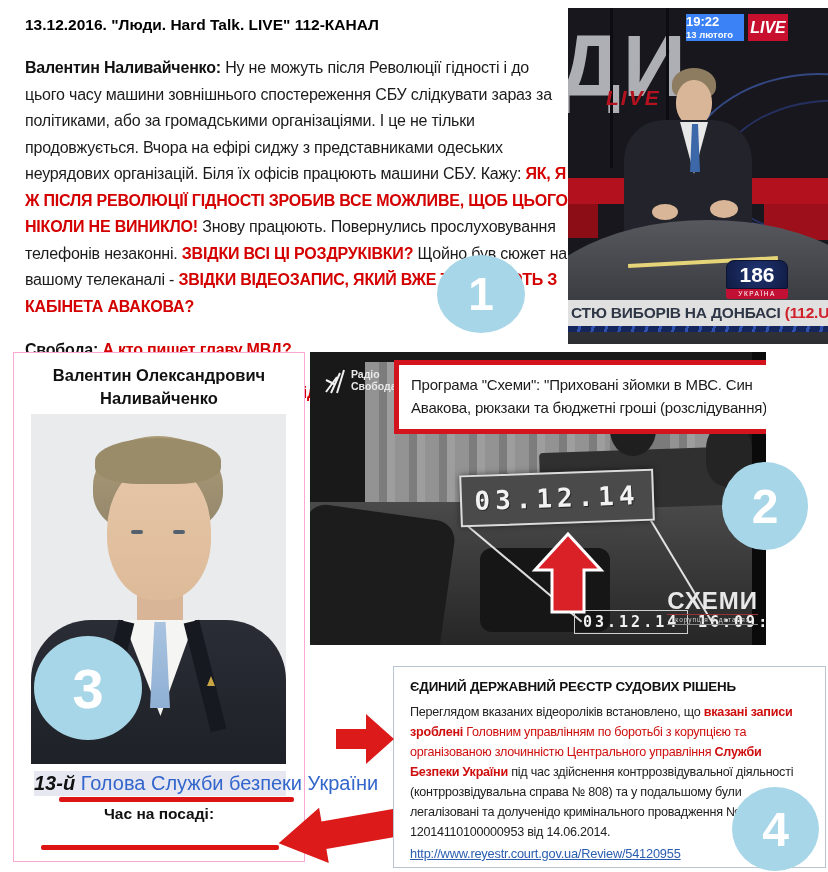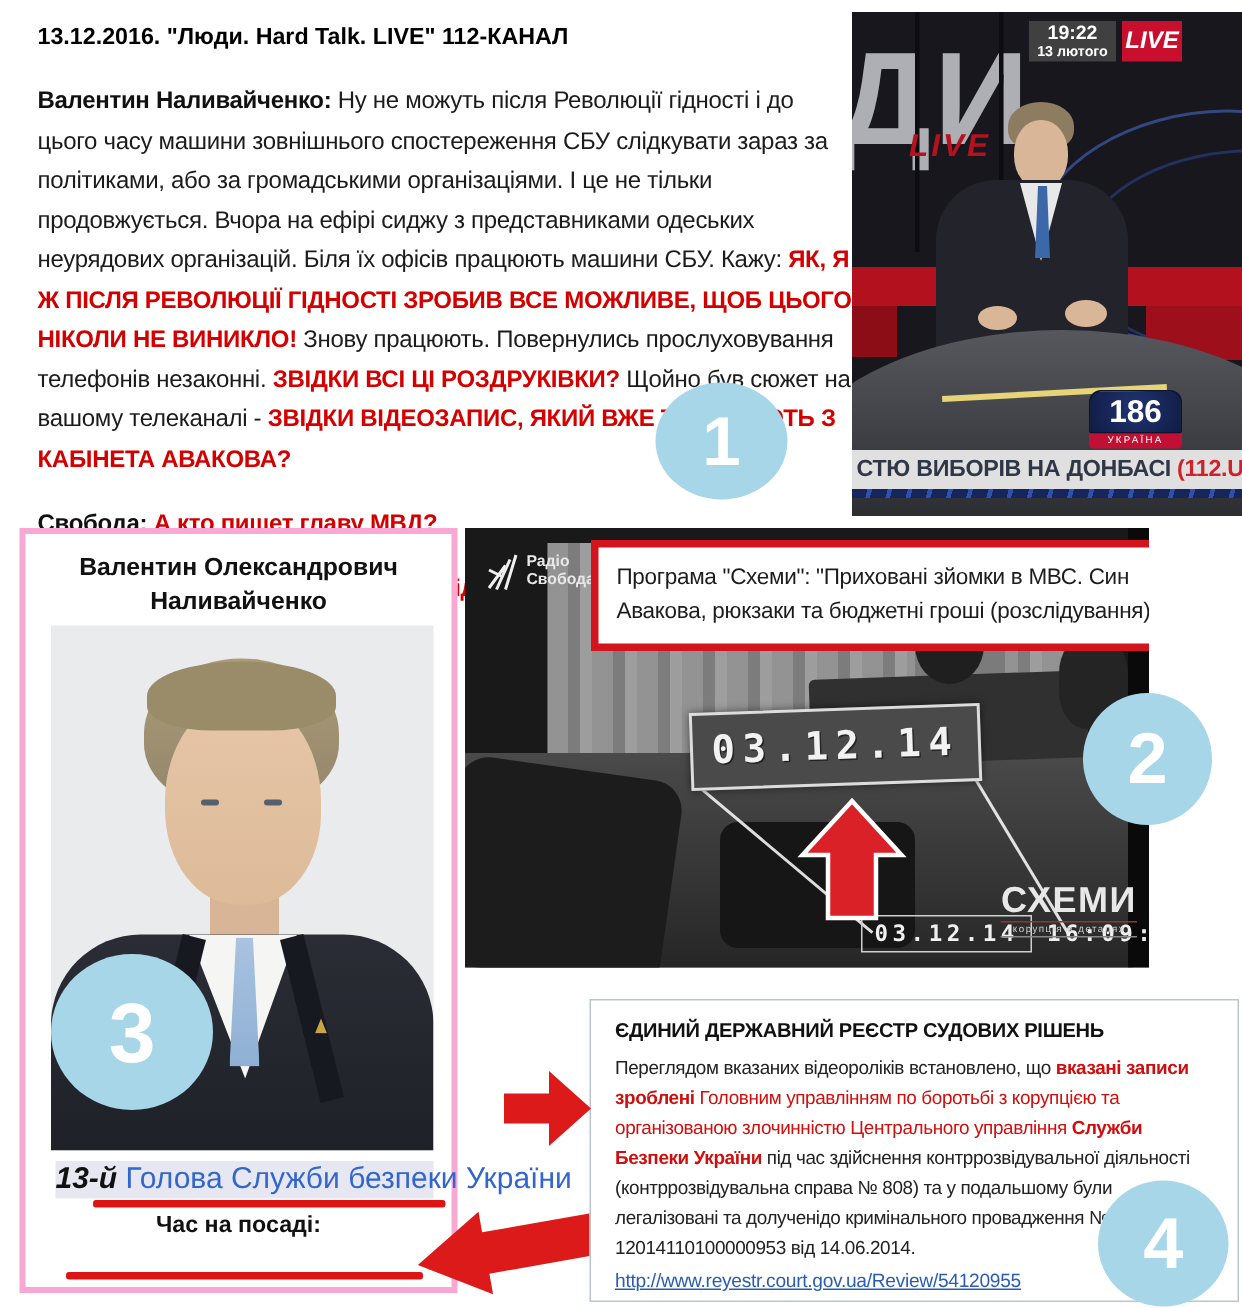--- a/index.html
+++ b/index.html
@@ -40,22 +40,22 @@
            border-radius:40px 40px 0 0;}
   .tv-shirt{position:absolute;left:112px;top:114px;width:28px;height:52px;background:#e8e8e8;
             clip-path:polygon(0 0,100% 0,50% 100%);}
   .tv-tie{position:absolute;left:122px;top:116px;width:10px;height:48px;background:#3c67a8;
           clip-path:polygon(20% 0,80% 0,100% 100%,0 100%);}
   .tv-hand{position:absolute;background:#d9b697;border-radius:50%;}
   .tv-desk{position:absolute;left:-50px;top:212px;width:380px;height:220px;border-radius:50%;
            background:linear-gradient(180deg,#56585e,#2a2b2f 60%);}
   .tv-pencil{position:absolute;left:60px;top:252px;width:150px;height:4px;background:#e5d478;
              transform:rotate(-3deg);}
-  .tv-timebox{position:absolute;left:118px;top:6px;width:58px;height:27px;background:#404040;
-              color:#fff;text-align:center;}
+  .tv-timebox{position:absolute;left:118px;top:6px;width:58px;height:27px;background:#3b82f6;
+              color:#fff;text-align:left;}
   .tv-timebox .t1{display:block;font-size:13px;font-weight:bold;line-height:14px;margin-top:1px;}
   .tv-timebox .t2{display:block;font-size:9.5px;font-weight:bold;line-height:11px;}
   .tv-livebox{position:absolute;left:180px;top:6px;width:40px;height:27px;background:#c8102e;
               color:#fff;font-size:16px;font-weight:bold;display:flex;align-items:center;
               justify-content:center;font-style:italic;}
   .tv-logo{position:absolute;left:158px;top:252px;width:62px;}
   .tv-logo .num{display:block;height:27px;background:radial-gradient(circle at 50% 40%,#203472,#101c44);
                 border-radius:8px 8px 2px 2px;color:#fff;font-size:21px;font-weight:bold;
                 text-align:center;line-height:27px;border:1px solid #0b1330;}
   .tv-logo .cty{display:block;height:10px;background:#c21034;color:#fff;font-size:6.5px;
@@ -100,21 +100,21 @@
   .v-stamp span,.v-time span{font-family:"DejaVu Sans Mono",monospace;font-size:15px;font-weight:bold;
                   color:#f0f0f0;letter-spacing:3px;}
   .v-time{position:absolute;left:388px;top:261px;z-index:7;}
   .v-schemes{position:absolute;right:8px;top:236px;text-align:center;z-index:7;}
   .v-schemes .logo{font-size:24px;font-weight:bold;color:#e8e8e8;letter-spacing:1px;line-height:26px;}
   .v-schemes .tag{font-size:6.5px;color:#cfcfcf;letter-spacing:1px;border-top:1px solid #993333;
                   border-bottom:1px solid #888;padding:1px 0;display:block;}
 
   
   .card{position:absolute;left:13px;top:352px;width:292px;height:510px;background:#fff;
-        border:4px solid #f9a8d4;box-sizing:border-box;}
+        border:1px solid #f9a8d4;box-sizing:border-box;}
   .card h2{margin:11px 8px 0 8px;text-align:center;font-size:16.5px;line-height:23px;color:#111;}
   .photo{position:absolute;left:17px;top:61px;width:255px;height:350px;background:#e9ebed;overflow:hidden;}
   .p-hair{position:absolute;left:62px;top:22px;width:130px;height:100px;
           background:linear-gradient(180deg,#ab9c78,#93856a);border-radius:52% 52% 45% 45%;}
   .p-neck{position:absolute;left:106px;top:180px;width:46px;height:36px;background:#d8b596;}
   .p-shoulders{position:absolute;left:0;top:206px;width:255px;height:144px;
                background:linear-gradient(180deg,#2b2d36,#1f2128);border-radius:60px 60px 0 0;}
   .p-shirt{position:absolute;left:92px;top:206px;width:72px;height:96px;background:#f5f5f3;
            clip-path:polygon(0 0,100% 0,52% 100%);}
   .p-tie{position:absolute;left:119px;top:208px;width:20px;height:86px;

